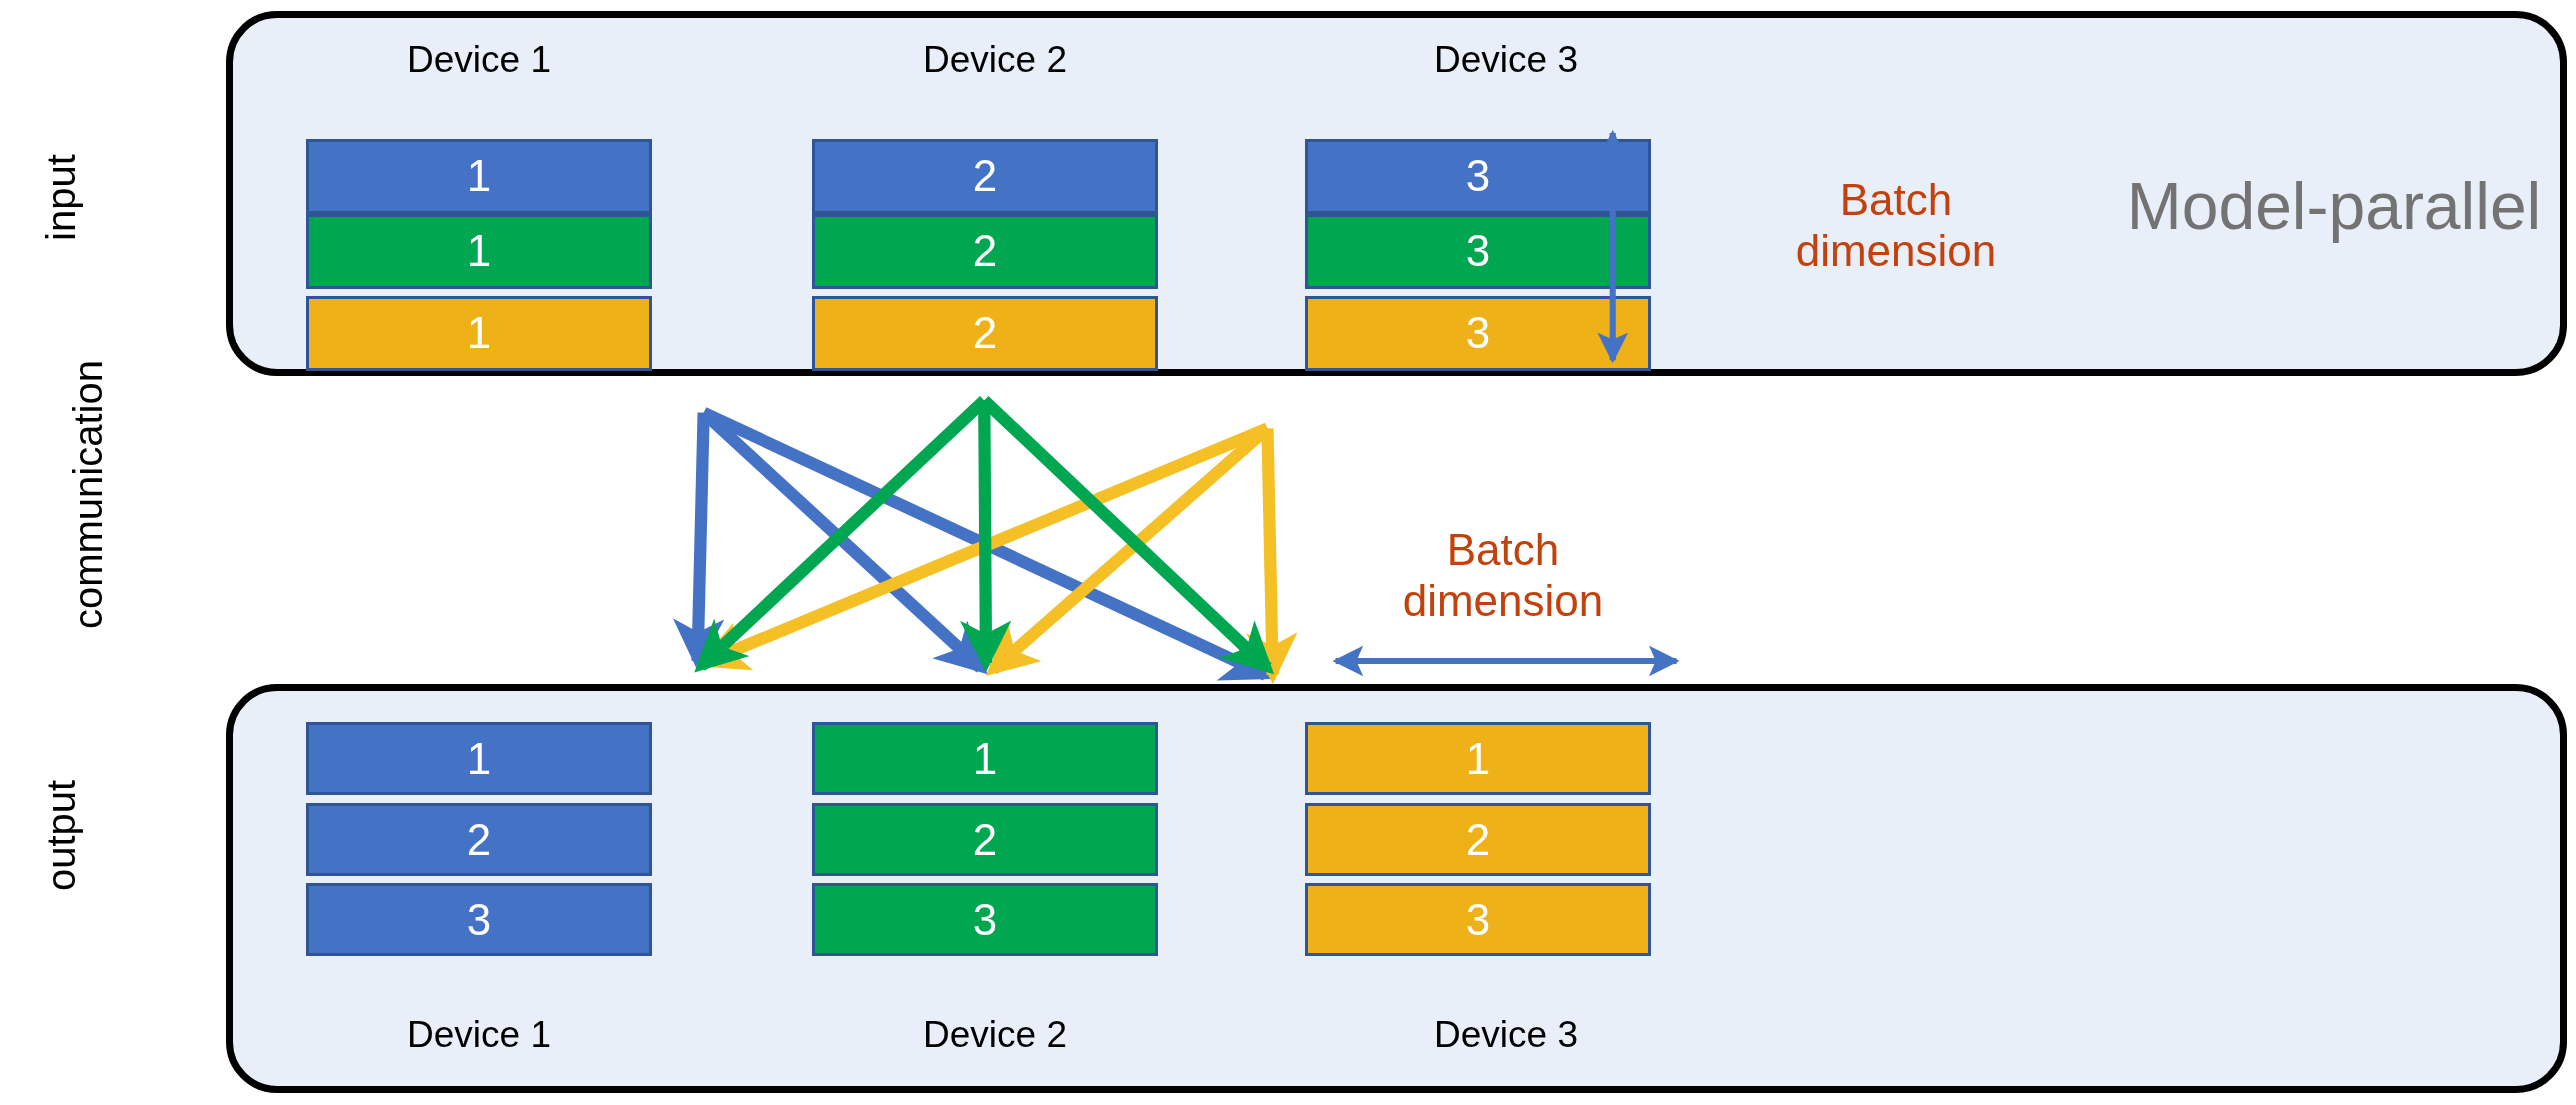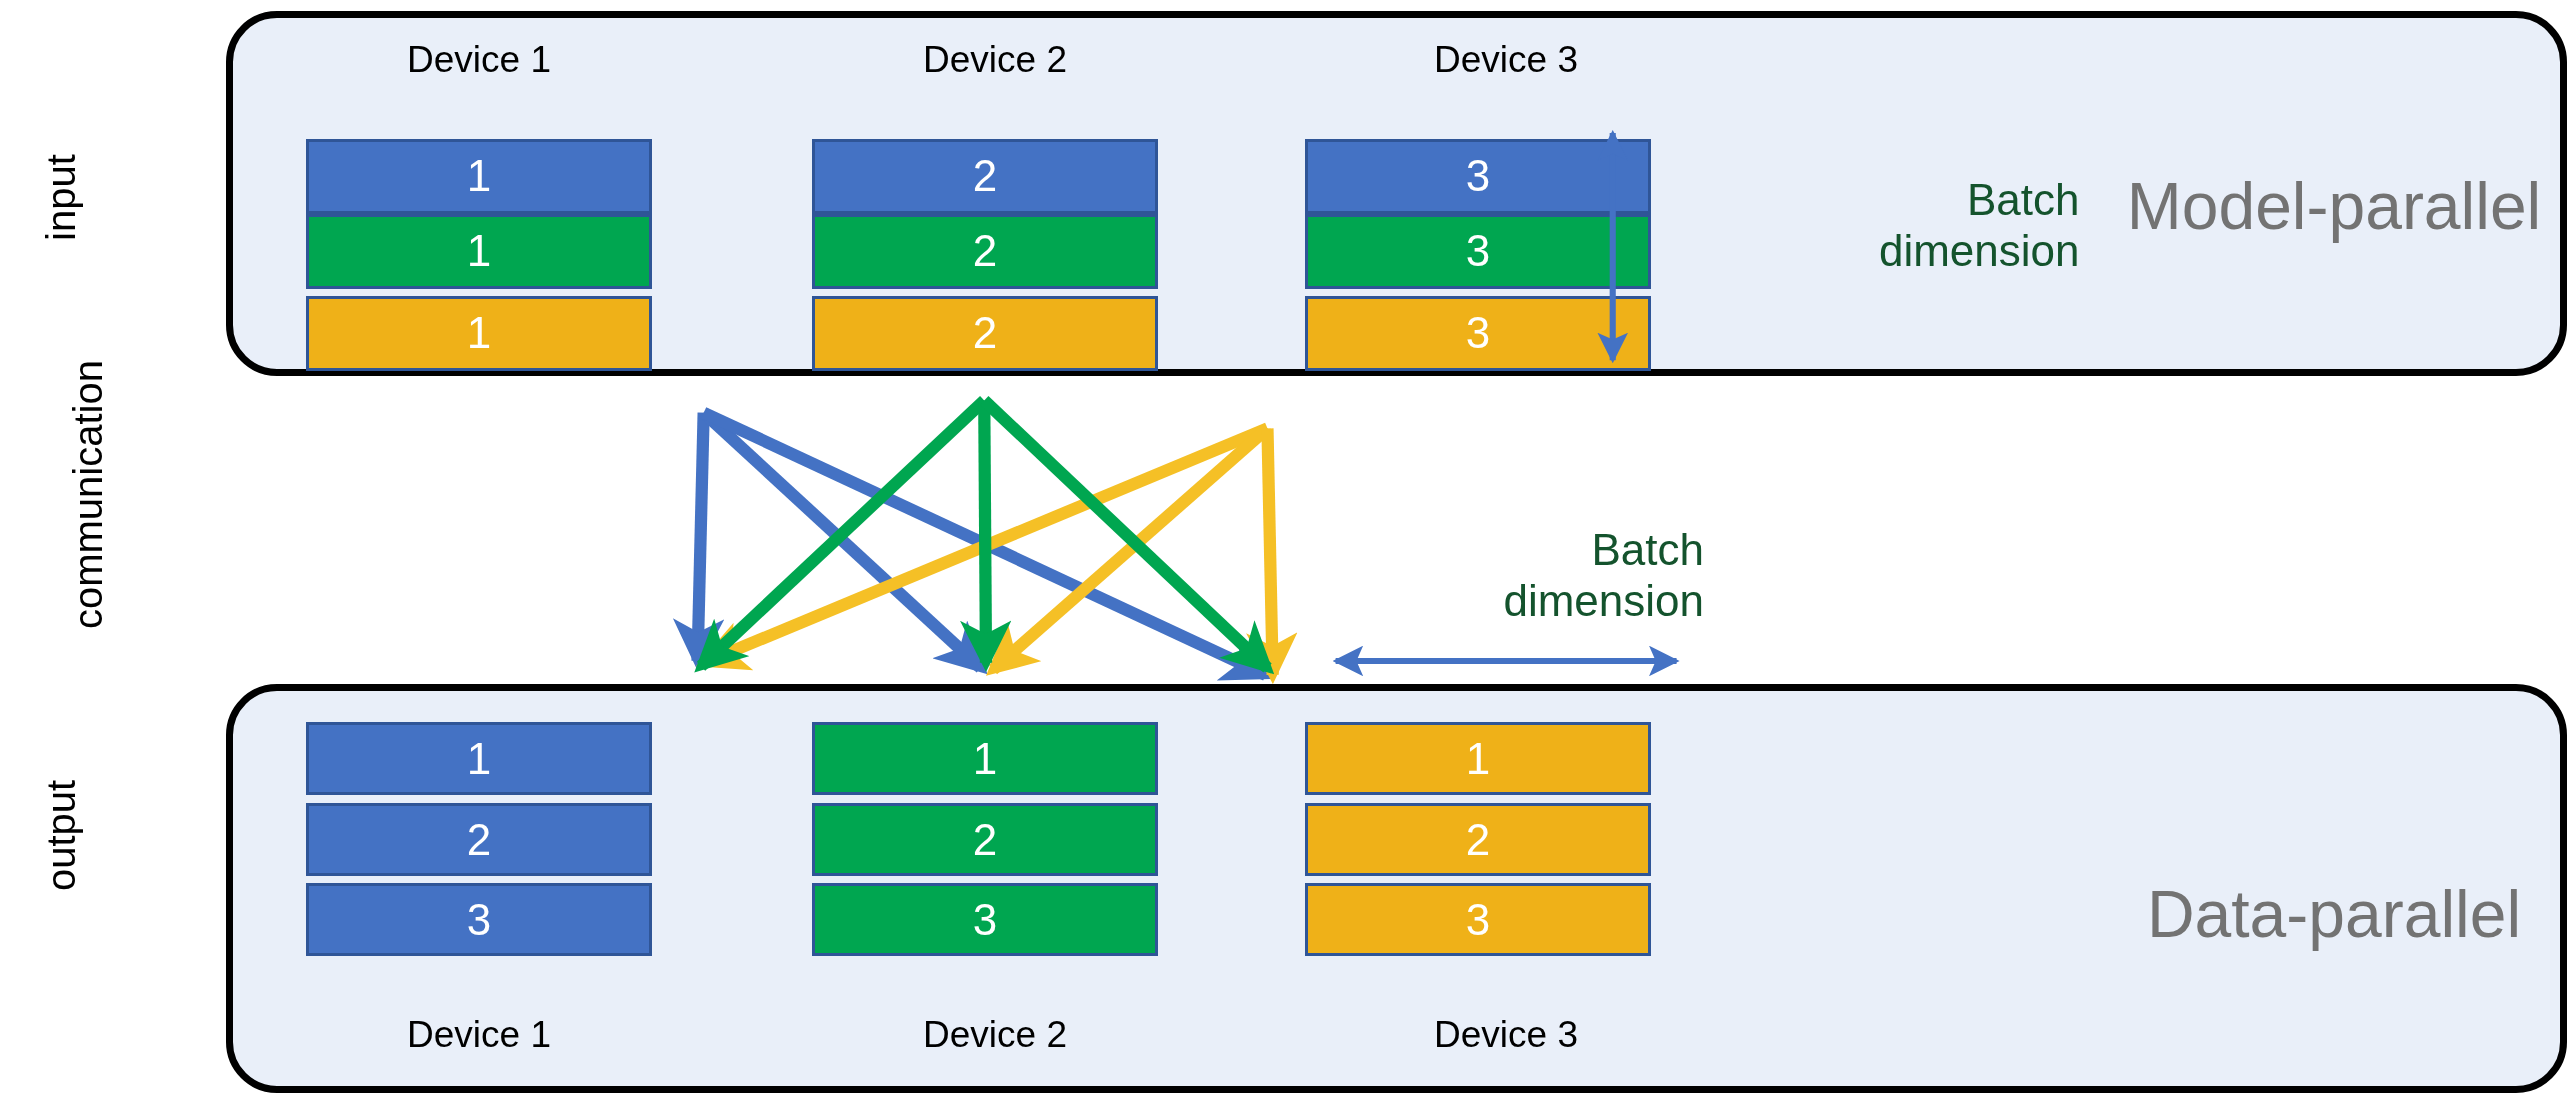--- a/index.html
+++ b/index.html
@@ -51,22 +51,22 @@
     position:absolute;
     font-size:66px;
     color:#737373;
     white-space:nowrap;
     transform:translateX(-50%);
   }
 
   .dim-label{
     position:absolute;
     font-size:44px;
-    color:#14532d;
-    text-align:right;
+    color:#c2410c;
+    text-align:center;
     line-height:1.16;
     transform:translateX(-50%);
   }
 
   svg.overlay{position:absolute;left:0;top:0;width:2576px;height:1106px;pointer-events:none;}
 </style>
 </head>
 <body>
 
 <div id="stage">
@@ -114,21 +114,20 @@
     <div class="blk green" style="left:579px;top:192px;width:346px;height:73px;">3</div>
 
     <div class="blk yellow" style="left:1072px;top:31px;width:346px;height:73px;">1</div>
     <div class="blk yellow" style="left:1072px;top:112px;width:346px;height:73px;">2</div>
     <div class="blk yellow" style="left:1072px;top:192px;width:346px;height:73px;">3</div>
 
     <div class="dev-title" style="left:246px;top:323px;">Device 1</div>
     <div class="dev-title" style="left:762px;top:323px;">Device 2</div>
     <div class="dev-title" style="left:1273px;top:323px;">Device 3</div>
 
-    <div class="mode-label" style="left:2101px;top:185px;">Data-parallel</div>
   </div>
 
   <div class="dim-label" style="left:1503px;top:524px;width:402px;">
     <div>Batch</div>
     <div>dimension</div>
   </div>
 
   <svg class="overlay" viewBox="0 0 2947 1265">
     <defs>
       <marker id="ah-blue" viewBox="0 0 10 10" refX="8.2" refY="5" markerWidth="4.2" markerHeight="4.2" orient="auto-start-reverse">

